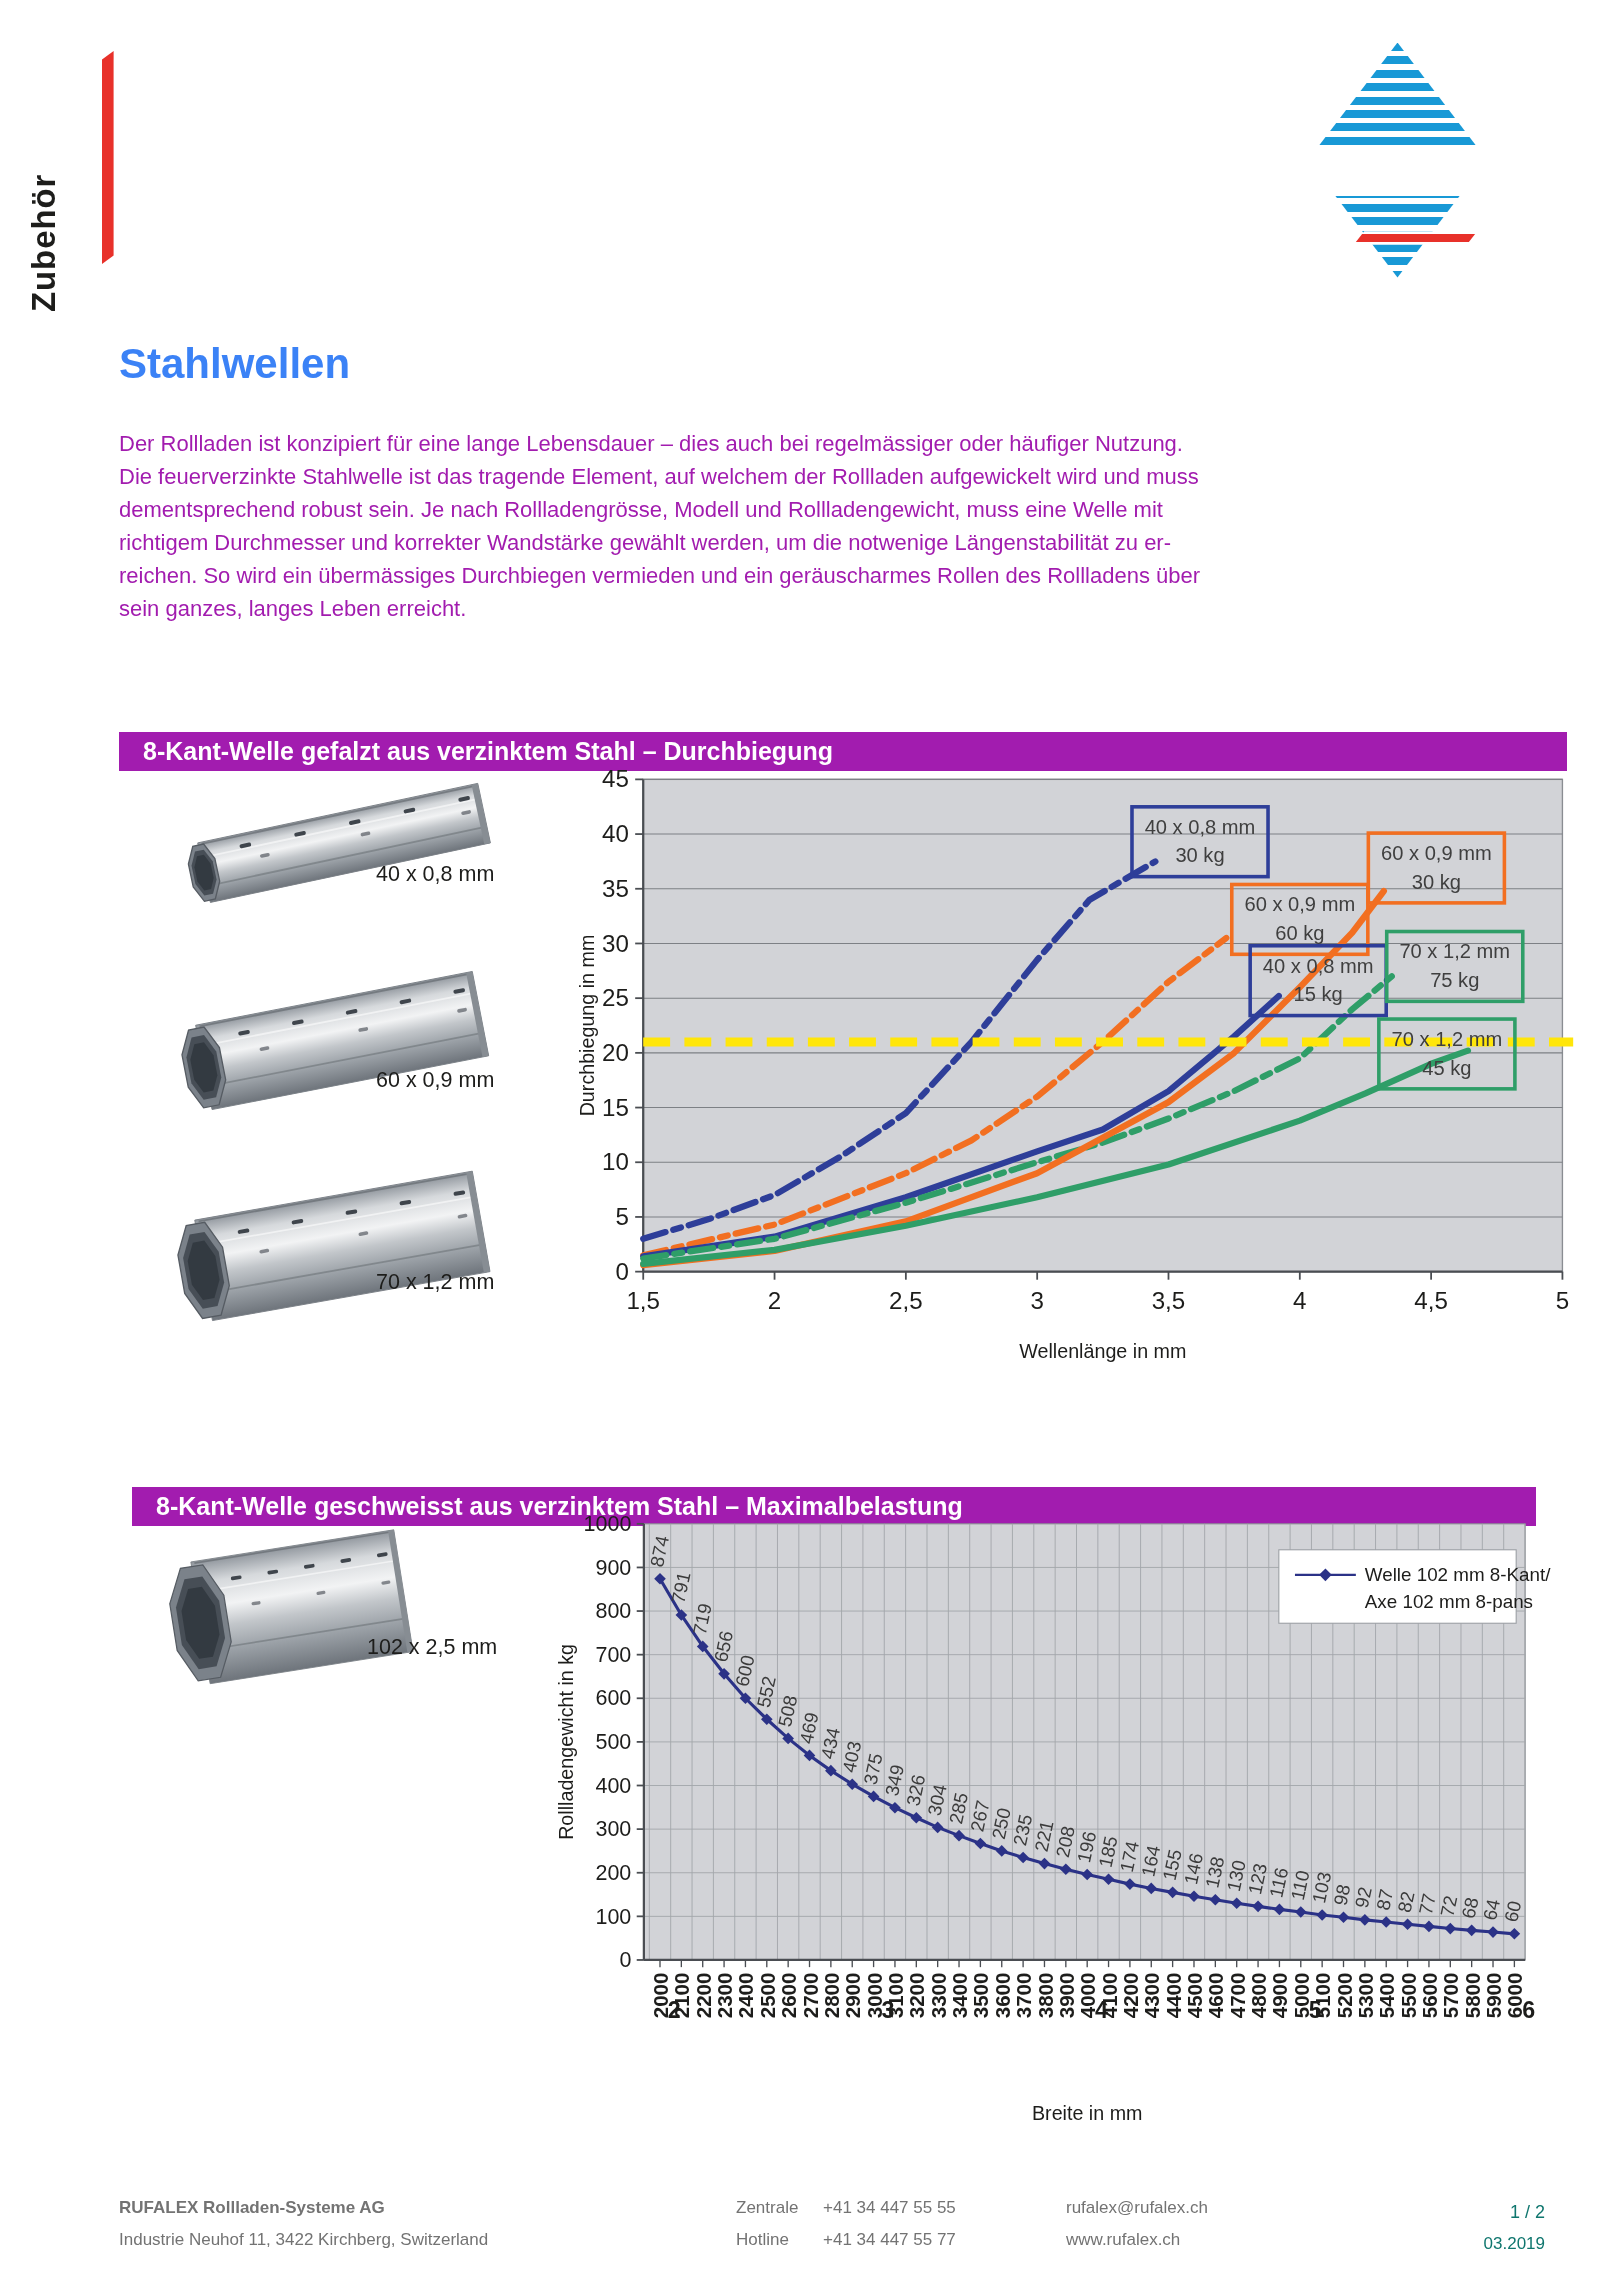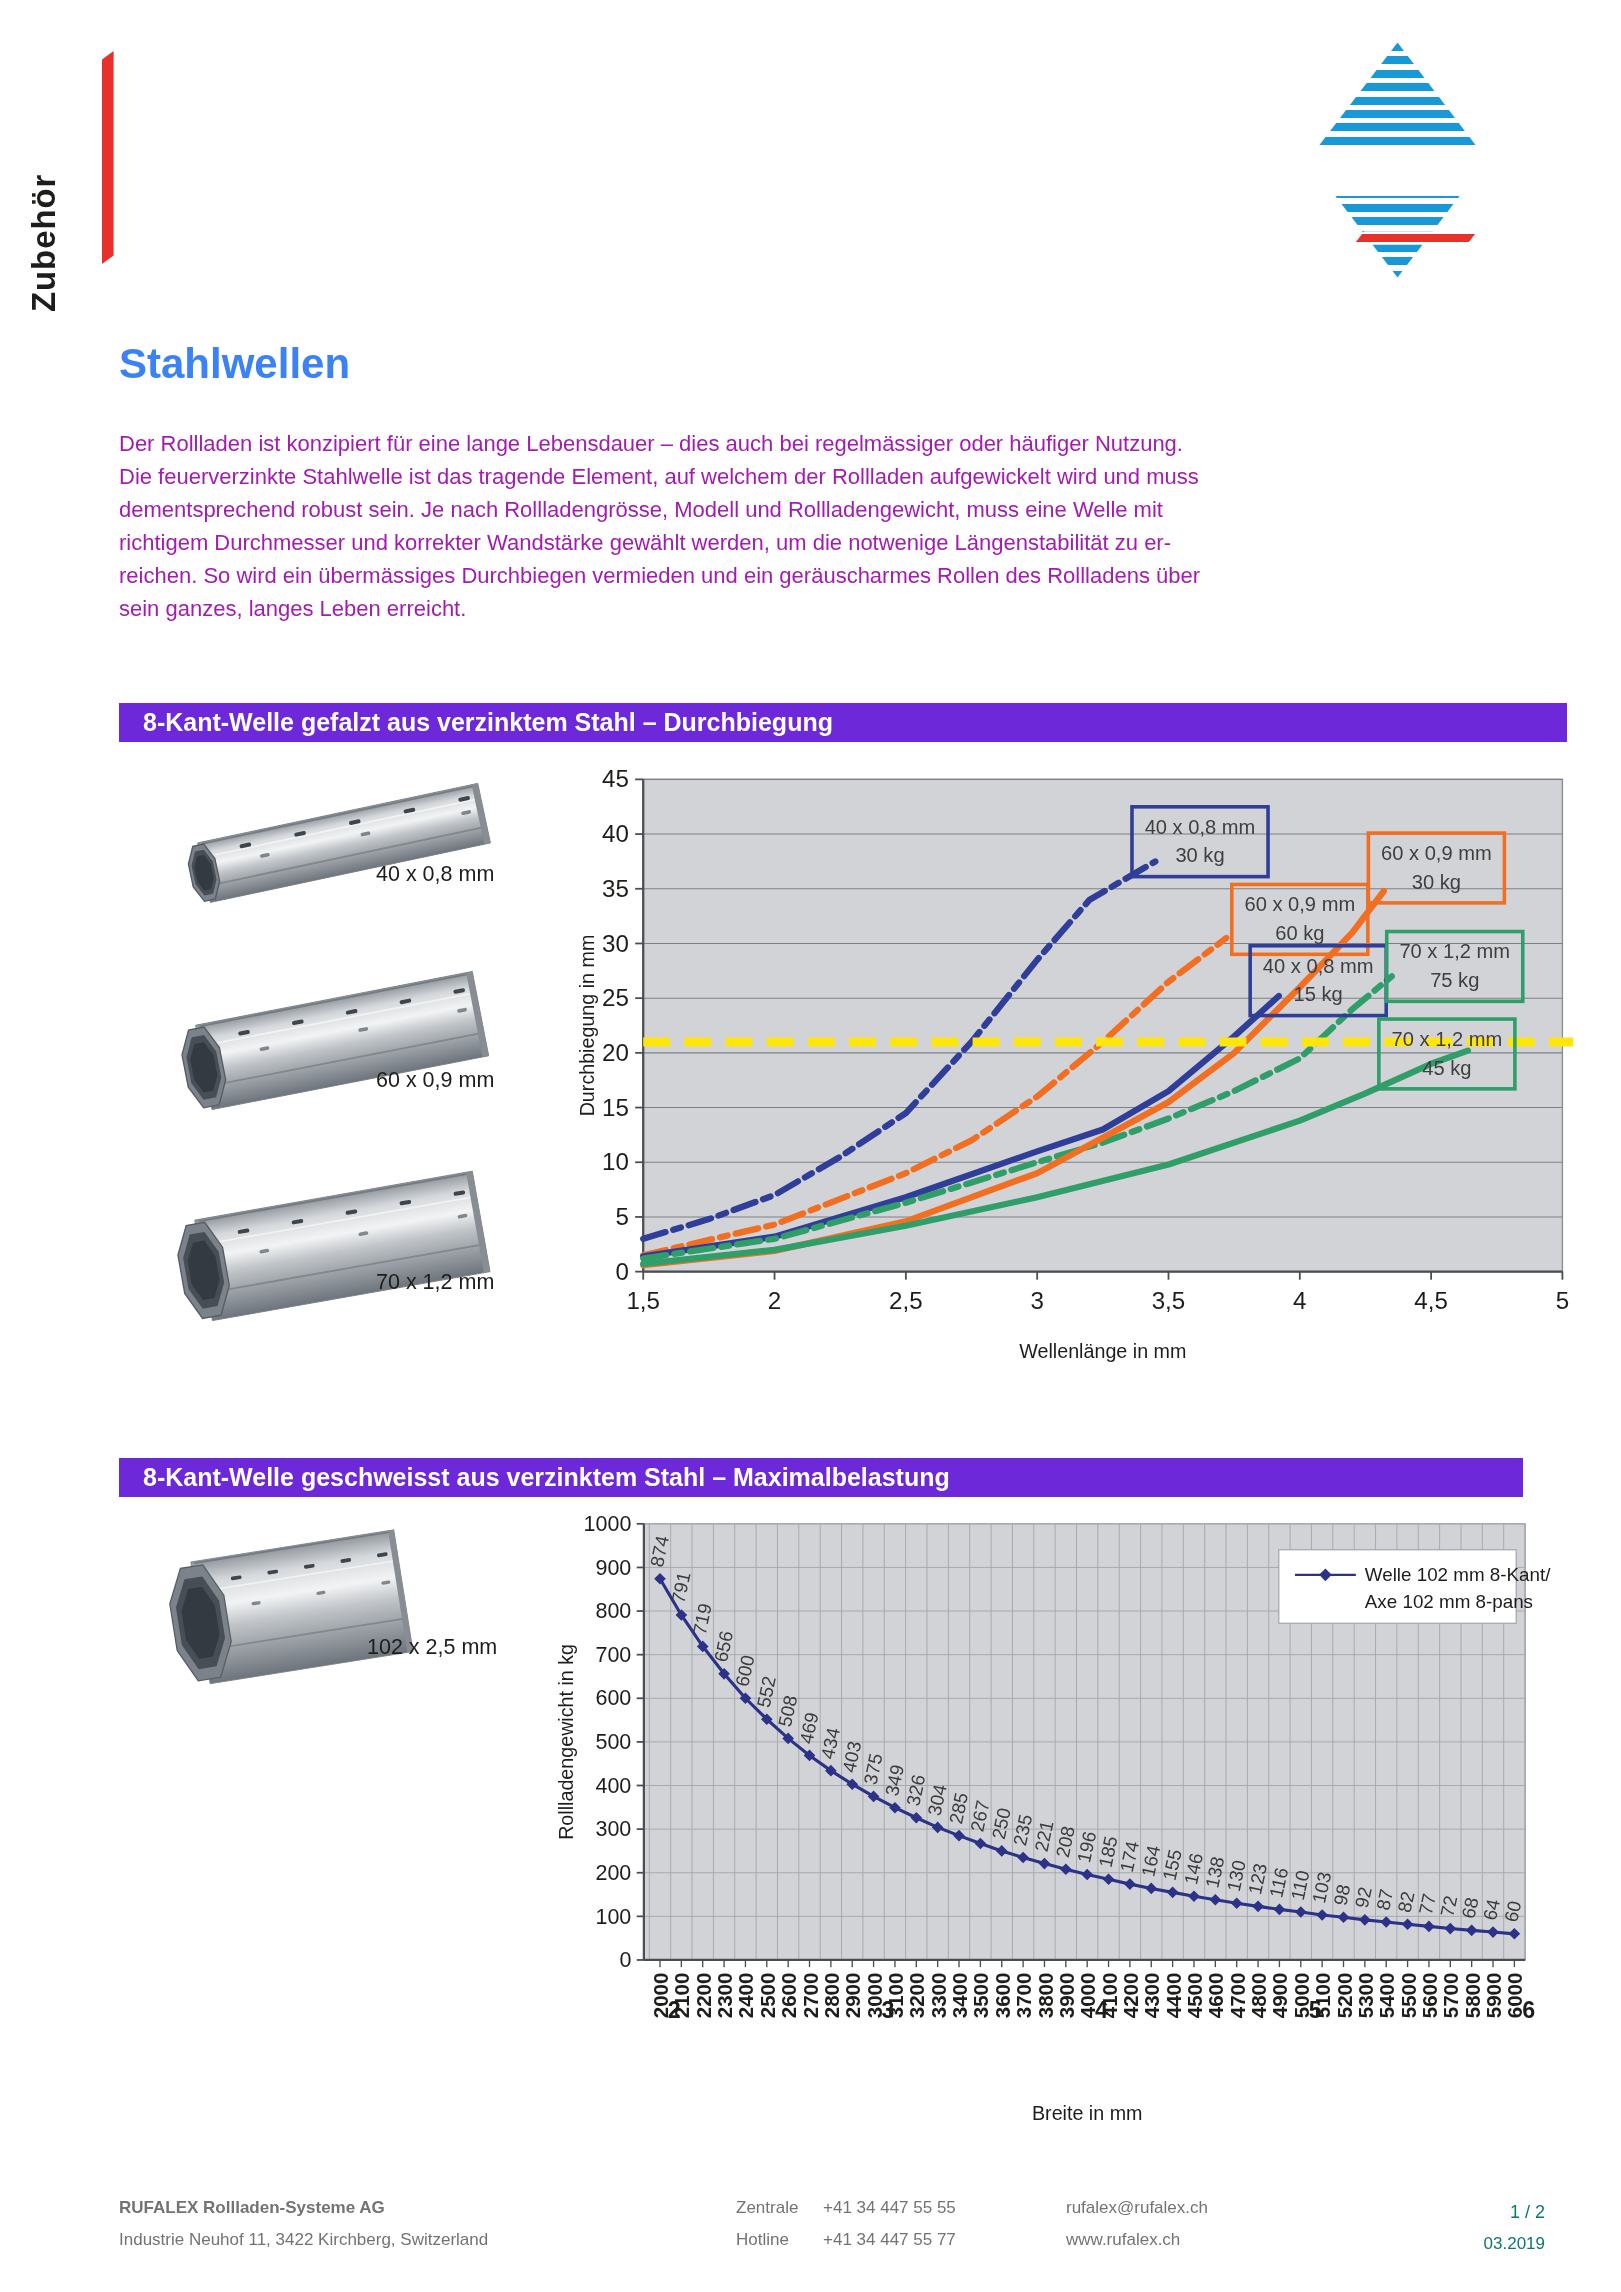--- a/index.html
+++ b/index.html
@@ -3,21 +3,21 @@
 <meta charset="utf-8">
 <style>
   html,body{margin:0;padding:0;background:#ffffff;}
   body{font-family:"Liberation Sans","DejaVu Sans",sans-serif;color:#1d1d1b;}
   .page{position:relative;width:1621px;height:2293px;background:#fff;overflow:hidden;}
   .abs{position:absolute;}
   .side-label{writing-mode:vertical-rl;transform:rotate(180deg);font-size:33px;font-weight:600;letter-spacing:0.9px;color:#1d1d1b;}
   .side-bar{background:#e8312a;clip-path:polygon(0 4%,100% 0,100% 96%,0 100%);}
   .doc-title{font-size:42px;font-weight:700;color:#3b82f6;}
   .intro{font-size:22px;line-height:33px;color:#a21caf;}
-  .section-bar{background:#6d28d9;color:#ffffff;font-size:25px;font-weight:700;height:39px;line-height:39px;padding-left:24px;box-sizing:border-box;}
+  .section-bar{background:#a21caf;color:#ffffff;font-size:25px;font-weight:700;height:39px;line-height:39px;padding-left:24px;box-sizing:border-box;margin-top:29px;}
   .tube-label{font-size:21.5px;color:#1d1d1b;}
   .footer-text{font-size:17px;line-height:32px;color:#737373;}
   .footer-bold{font-weight:700;}
   .footer-right{font-size:18px;line-height:32px;text-align:right;color:#0f766e;}
   .logo-wrap{width:290px;height:260px;}
   .logo-diamond{position:absolute;left:56px;top:12.5px;width:179px;height:235px;
     background:repeating-linear-gradient(to bottom,#1899d6 0px,#1899d6 8px,#ffffff 8px,#ffffff 13.4px);
     clip-path:polygon(50% 0,100% 50%,50% 100%,0 50%);}
   .logo-band{position:absolute;left:-5.4px;top:115px;width:301px;height:51px;background:#ffffff;}
   .logo-text{position:absolute;left:0;top:116px;width:290px;text-align:center;font-size:49px;font-weight:800;letter-spacing:0.9px;color:#1d1d1b;}
@@ -219,21 +219,21 @@
         <text x="917.1114285714286" y="272.88888888888886" text-anchor="middle" font-size="22.5" fill="#3f3f3f">15 kg</text>
         <rect x="993.6942857142858" y="195" width="152" height="78" fill="none" stroke="#2f9e68" stroke-width="4"></rect>
         <text x="1069.6942857142858" y="225" text-anchor="middle" font-size="22.5" fill="#3f3f3f">70 x 1,2 mm</text>
         <text x="1069.6942857142858" y="257" text-anchor="middle" font-size="22.5" fill="#3f3f3f">75 kg</text>
         <rect x="984.8914285714286" y="292.7777777777778" width="152" height="78" fill="none" stroke="#2f9e68" stroke-width="4"></rect>
         <text x="1060.8914285714286" y="322.7777777777778" text-anchor="middle" font-size="22.5" fill="#3f3f3f">70 x 1,2 mm</text>
         <text x="1060.8914285714286" y="354.7777777777778" text-anchor="middle" font-size="22.5" fill="#3f3f3f">45 kg</text>
       </svg>
   </div>
 
-  <div class="abs section-bar" style="left:119px;top:1458px;width:1404px;">8-Kant-Welle geschweisst aus verzinktem Stahl – Maximalbelastung</div>
+  <div class="abs section-bar" style="left:132px;top:1458px;width:1404px;">8-Kant-Welle geschweisst aus verzinktem Stahl – Maximalbelastung</div>
 
   <div class="abs" style="left:166px;top:1512px;width:304px;height:188px;" id="tube4"><svg width="304" height="197" viewBox="0 0 370 220">
         <defs>
           <linearGradient id="tube4-m" x1="0" y1="0" x2="0" y2="1">
             <stop offset="0%" stop-color="#8f959c"></stop>
             <stop offset="18%" stop-color="#d6d9dc"></stop>
             <stop offset="38%" stop-color="#f2f3f4"></stop>
             <stop offset="55%" stop-color="#c2c6ca"></stop>
             <stop offset="75%" stop-color="#9ba1a7"></stop>
             <stop offset="100%" stop-color="#6e747b"></stop>

